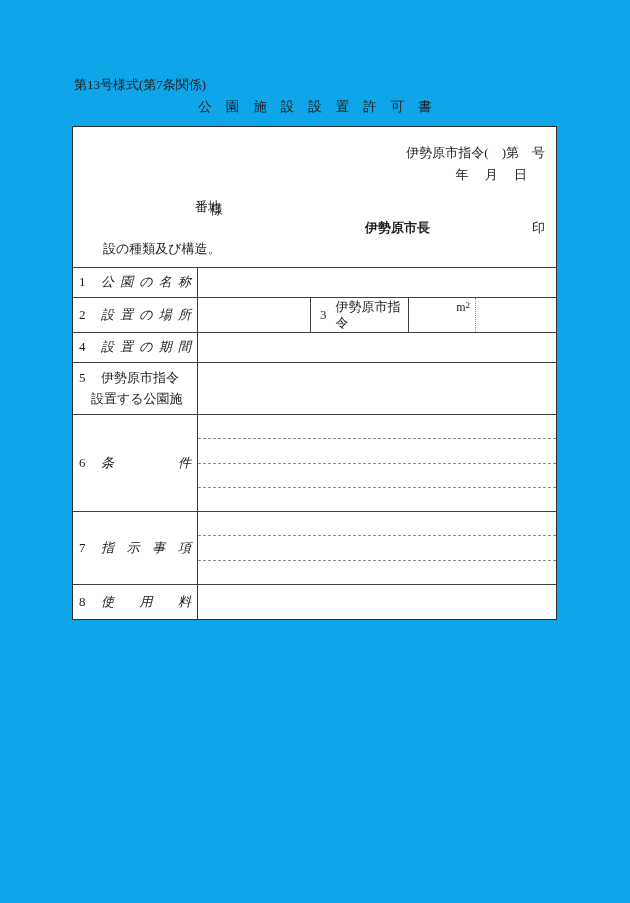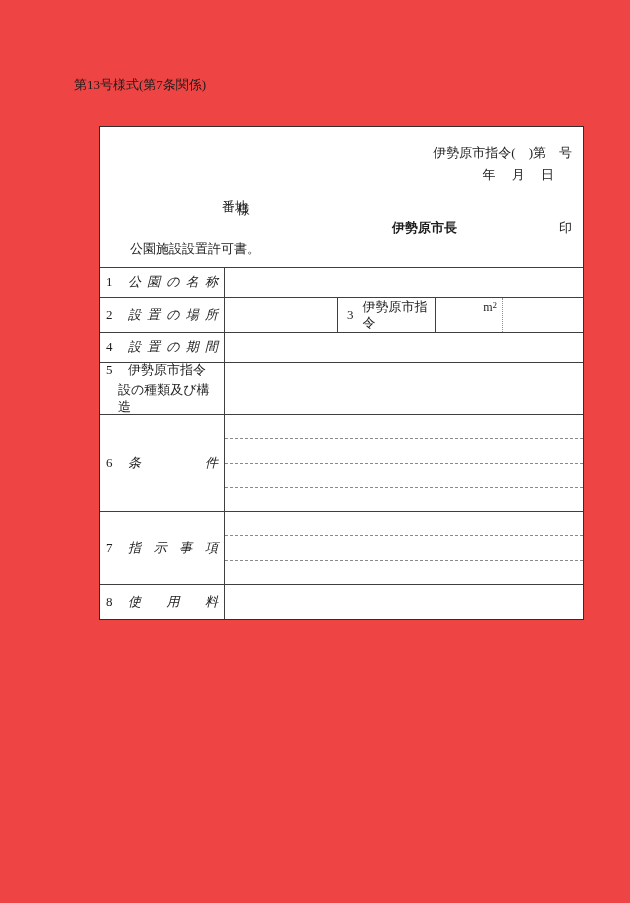--- a/index.html
+++ b/index.html
@@ -1,39 +1,38 @@
 <!DOCTYPE html>
 <html><head>
 <meta charset="utf-8">
 <style>
   * { box-sizing: border-box; margin: 0; padding: 0; }
   html, body { background: #ffffff; }
   .page {
     position: relative;
     width: 630px; height: 903px;
-    background: #ef4444;
+    background: #0ea5e9;
     font-family: "Liberation Serif", serif;
     color: #1c1c1c;
     font-size: 13px;
     line-height: 1.25;
     overflow: hidden;
   }
   .form-id { position: absolute; left: 74px; top: 77px; }
   .doc-title {
     position: absolute; left: 0; right: 0; top: 99px;
     text-align: center; letter-spacing: 14px; text-indent: 14px;
     font-size: 13.5px;
   }
   .form-box {
     position: absolute; left: 72px; top: 126px;
     width: 485px; height: 494px;
     border: 1px solid #2e2e2e;
     display: flex; flex-direction: column;
     background: #ffffff;
-    margin-left: 27px;
   }
   .preamble { position: relative; height: 140px; flex: none; }
   .directive-line { position: absolute; top: 18px; right: 11px; white-space: pre; }
   .issue-date-line { position: absolute; top: 40px; right: 29px; white-space: pre; }
   .banchi { position: absolute; top: 72px; left: 122px; }
   .sama { position: absolute; top: 75px; left: 137px; }
   .mayor { position: absolute; top: 93px; left: 292px; font-weight: bold; }
   .seal { position: absolute; top: 93px; right: 11px; }
   .note { position: absolute; top: 114px; left: 30px; }
 
@@ -77,31 +76,32 @@
   .dash-col { display: flex; flex-direction: column; height: 100%; }
   .dash-seg { flex: 1; border-bottom: 1px dashed #8a8a8a; }
   .dash-seg:last-child { border-bottom: none; }
 </style>
 </head>
 <body>
 
 <div class="page">
 
   <div class="form-id">第13号様式(第7条関係)</div>
+  <div class="doc-title">公園施設設置許可書</div>
 
   <div class="form-box">
 
     <div class="preamble">
       <div class="directive-line">伊勢原市指令(　)第　号</div>
       <div class="issue-date-line">年　 月　 日</div>
       <div class="banchi">番地</div>
       <div class="sama">様</div>
       <div class="mayor">伊勢原市長</div>
       <div class="seal">印</div>
-      <div class="note">公園施設設置許可書。</div>
+      <div class="note">設の種類及び構造。</div>
     </div>
 
     <div class="trow h30">
       <div class="lcell">
         <span class="rowno">1</span>
         <span class="ltxt">公 園 の 名 称</span>
       </div>
       <div class="vcell"></div>
     </div>
 
@@ -128,21 +128,21 @@
         <span class="ltxt">設 置 の 期 間</span>
       </div>
     </div>
 
     <div class="trow h52">
       <div class="lcell two-line">
         <div class="l5a">
           <span class="rowno">5</span>
           <span>伊勢原市指令</span>
         </div>
-        <div class="l5b">設の種類及び構造</div>
+        <div class="l5b">設置する公園施</div>
       </div>
       <div class="vcell"></div>
     </div>
 
     <div class="trow h97">
       <div class="lcell">
         <span class="rowno">6</span>
         <span class="ltxt">条 件</span>
       </div>
       <div class="vcell">

